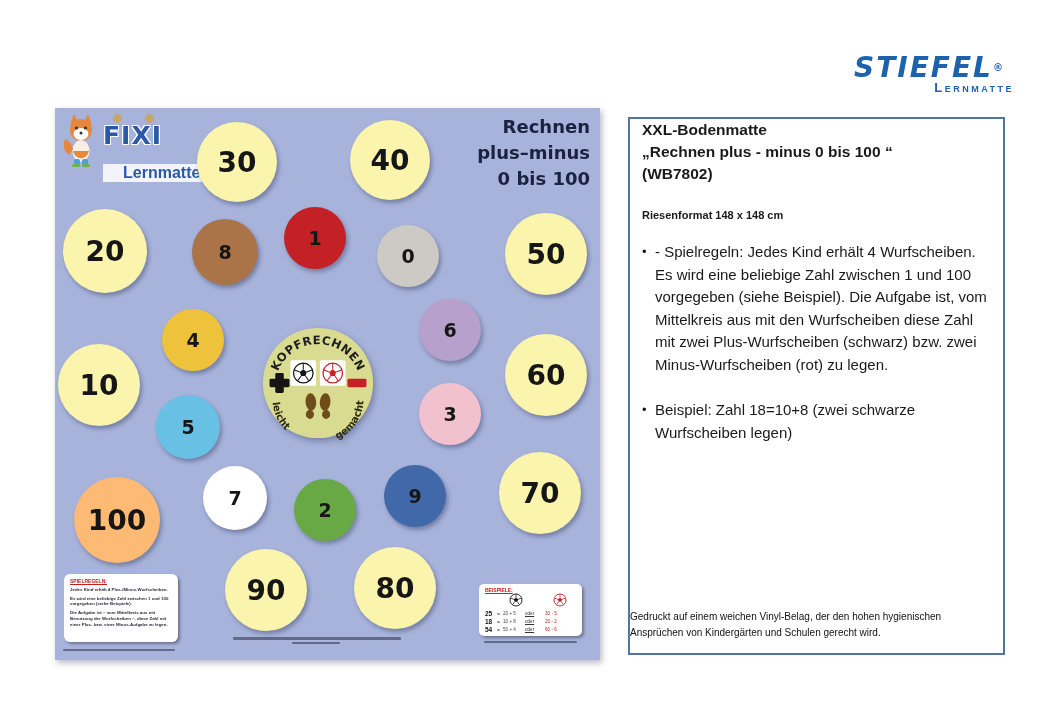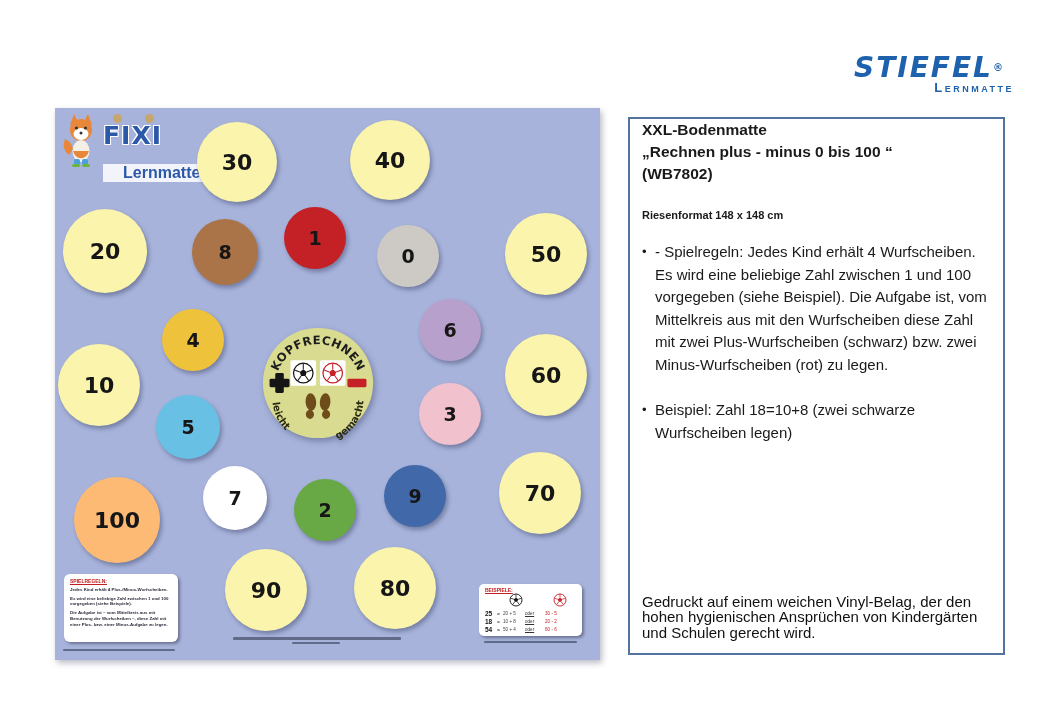--- a/index.html
+++ b/index.html
@@ -24,21 +24,21 @@
   
   .mat{
     position:absolute;left:55px;top:108px;width:545px;height:552px;
     background:#a7b3db;box-shadow:2px 3px 6px rgba(60,60,90,.35);
     font-family:"DejaVu Sans",sans-serif;
   }
   .circle{
     position:absolute;border-radius:50%;display:flex;align-items:center;justify-content:center;
     font-weight:bold;color:#161616;box-shadow:2px 3px 4px rgba(45,50,85,.40);
   }
-  .circle.tens{font-size:22px;}
+  .circle.tens{font-size:28px;}
   .circle.units{font-size:19px;}
 
   .fixi-logo{position:absolute;left:6px;top:5px;width:130px;height:54px;}
   .fixi-fox{position:absolute;left:0;top:0;}
   .fixi-dot{position:absolute;width:9px;height:9px;border-radius:50%;background:#c5a66c;top:1px;}
   .fixi-dot.d1{left:52px;} .fixi-dot.d2{left:84px;}
   .fixi-text{position:absolute;left:42px;top:11px;}
   .fixi-name{
     font-weight:bold;font-size:25px;line-height:24px;letter-spacing:1px;color:#2c58a8;
     text-shadow:-1px -1px 0 #fff,1px -1px 0 #fff,-1px 1px 0 #fff,1px 1px 0 #fff;
@@ -96,22 +96,22 @@
     border:2px solid #53749e;box-sizing:border-box;background:#fff;
     padding:0 12px;font-size:15px;
   }
   .p-head div{font-weight:bold;font-size:15.5px;line-height:22px;}
   .p-format{font-weight:bold;font-size:11px;margin-top:24px;}
   .p-bullets{list-style:none;margin:20px 0 0 0;padding:0;}
   .p-bullets li{position:relative;padding-left:13px;line-height:22.5px;}
   .p-bullets li + li{margin-top:23px;}
   .p-bullets li::before{content:"•";position:absolute;left:0;top:0;font-size:13px;}
   .p-footer{
-    position:absolute;left:12px;right:12px;bottom:13px;
-    font-size:15px;line-height:15.5px;color:#111;
+    position:absolute;left:0;right:12px;bottom:13px;
+    font-size:10px;line-height:15.5px;color:#111;
   }
 </style>
 </head>
 <body>
 
 <div class="brand">
   <div class="brand-name"><span>STIEFEL</span><span class="brand-reg">®</span></div>
   <div class="brand-city">Lernmatte</div>
 </div>
 
@@ -135,20 +135,25 @@
       <path d="M8 42 q-8 -6 -4 -16 q6 2 8 10" fill="#e8873a"></path>
     </svg>
     <div class="fixi-dot d1"></div>
     <div class="fixi-dot d2"></div>
     <div class="fixi-text">
       <div class="fixi-name">FIXI</div>
       <div class="fixi-sub">Lernmatte</div>
     </div>
   </div>
 
+  <div class="mat-title">
+    <div>Rechnen</div>
+    <div>plus–minus</div>
+    <div>0 bis 100</div>
+  </div>
 
   <div class="center-circle">
     <svg width="114" height="114" viewBox="0 0 120 120">
       <circle cx="60" cy="60" r="58" fill="#d9dc90"></circle>
       <path id="arcTop" d="M 15 64 A 45 45 0 0 1 105 64" fill="none"></path>
       <path id="arcBottom" d="M 12 76 A 48 48 0 0 0 108 76" fill="none"></path>
       <text font-size="12.3" font-weight="bold" fill="#1d1d1d" letter-spacing="0.5" font-family="DejaVu Sans, sans-serif">
         <textPath href="#arcTop" startOffset="50%" text-anchor="middle">KOPFRECHNEN</textPath>
       </text>
       <text font-size="10.5" font-weight="bold" fill="#2a2a10" font-family="DejaVu Sans, sans-serif">

